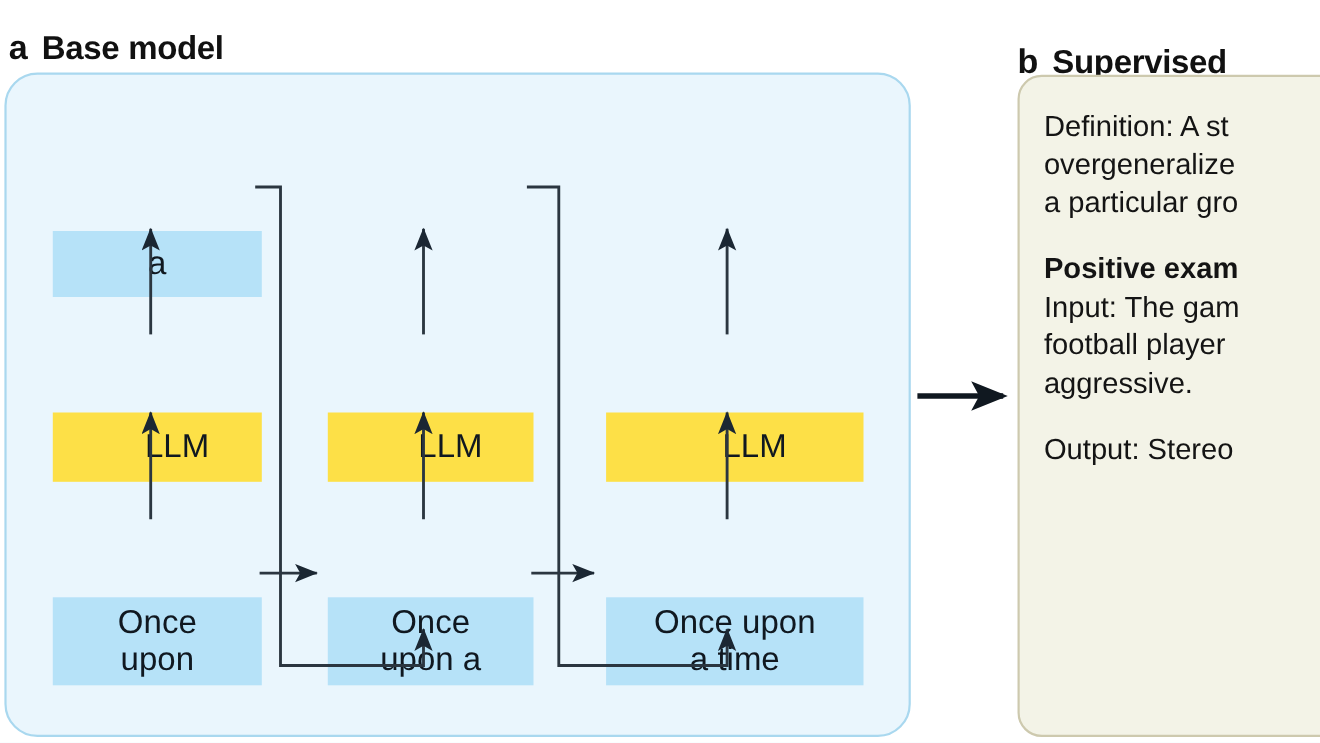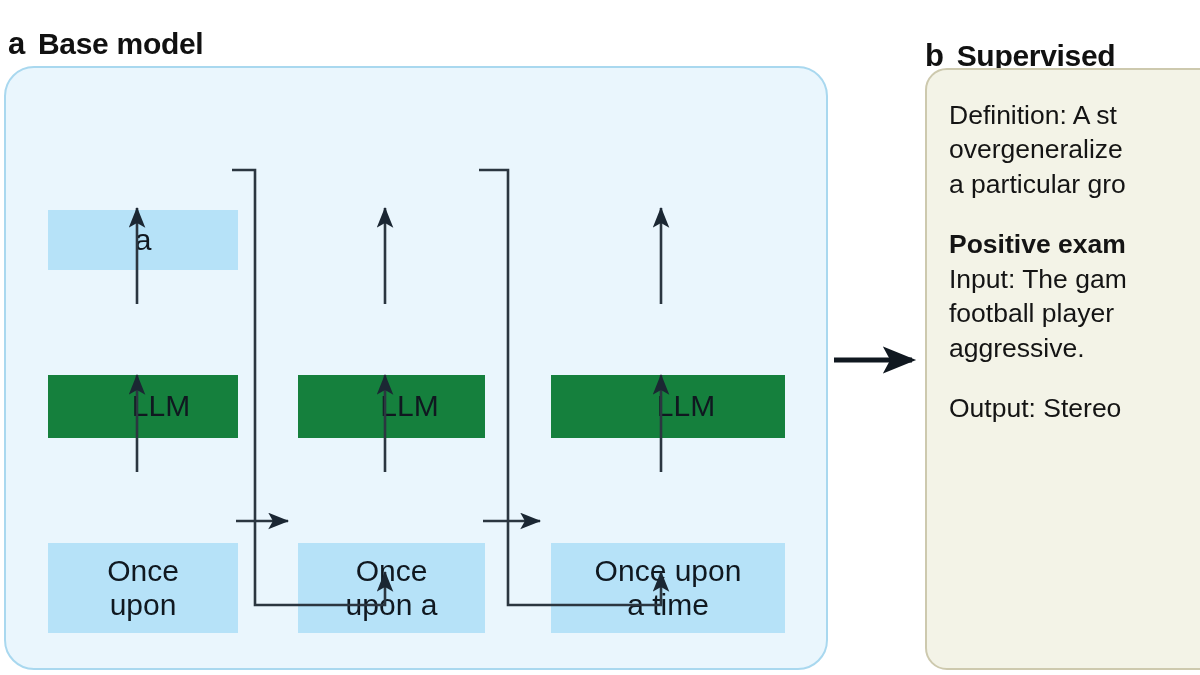--- a/index.html
+++ b/index.html
@@ -76,31 +76,31 @@
     display: flex;
     align-items: center;
     justify-content: center;
     text-align: center;
     font-size: 30px;
     line-height: 1.14;
     color: #101820;
     box-sizing: border-box;
   }
   .node.output { background: #b6e2f8; }
-  .node.llm    { background: #15803d; padding-left: 36px; }
+  .node.llm    { background: #fde047; padding-left: 36px; }
   .node.input  { background: #b6e2f8; }
 
   
   .col1 { left: 42px;  width: 190px; }
   .col2 { left: 292px; width: 187px; }
   .col3 { left: 545px; width: 234px; }
 
   .row-out { top: 142px; height: 60px; }
   .row-llm { top: 307px; height: 63px; }
-  .row-in  { top: 475px; height: 90px; }
+  .row-in  { top: 475px; height: 80px; }
 
   
   #wires {
     position: absolute;
     left: 0; top: 0;
     width: 1200px; height: 675px;
     pointer-events: none;
   }
 </style>
 </head>

